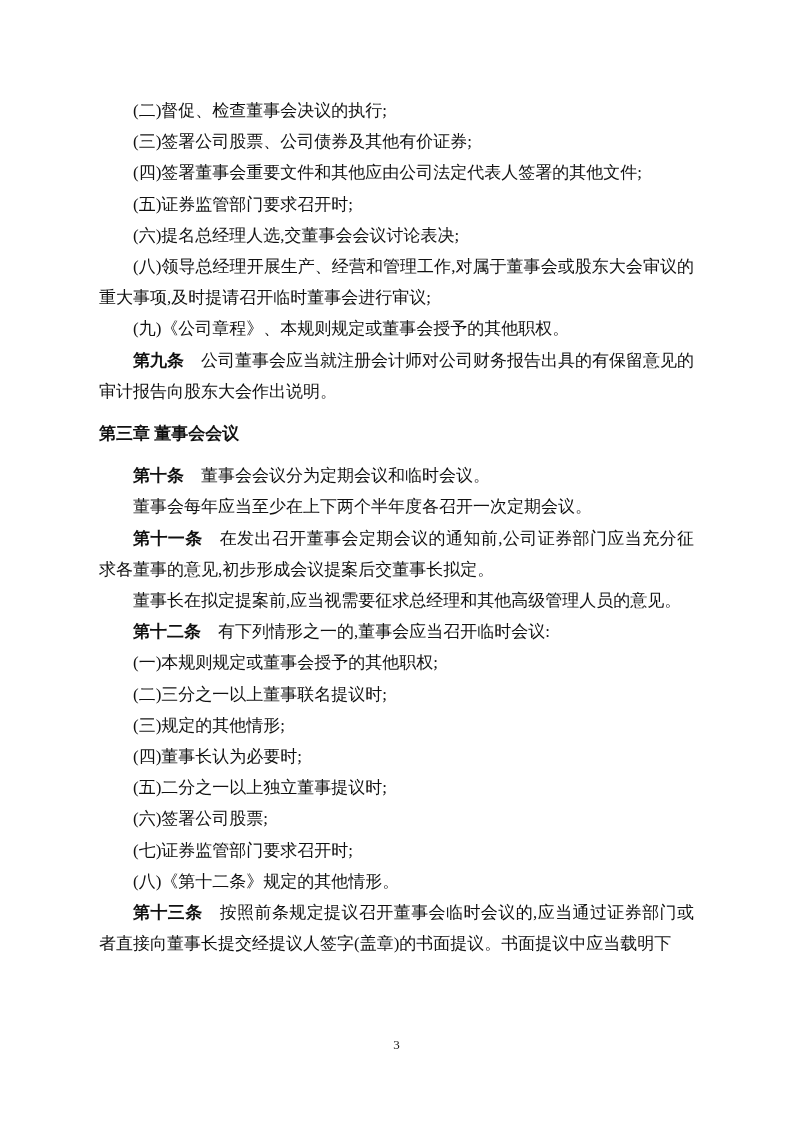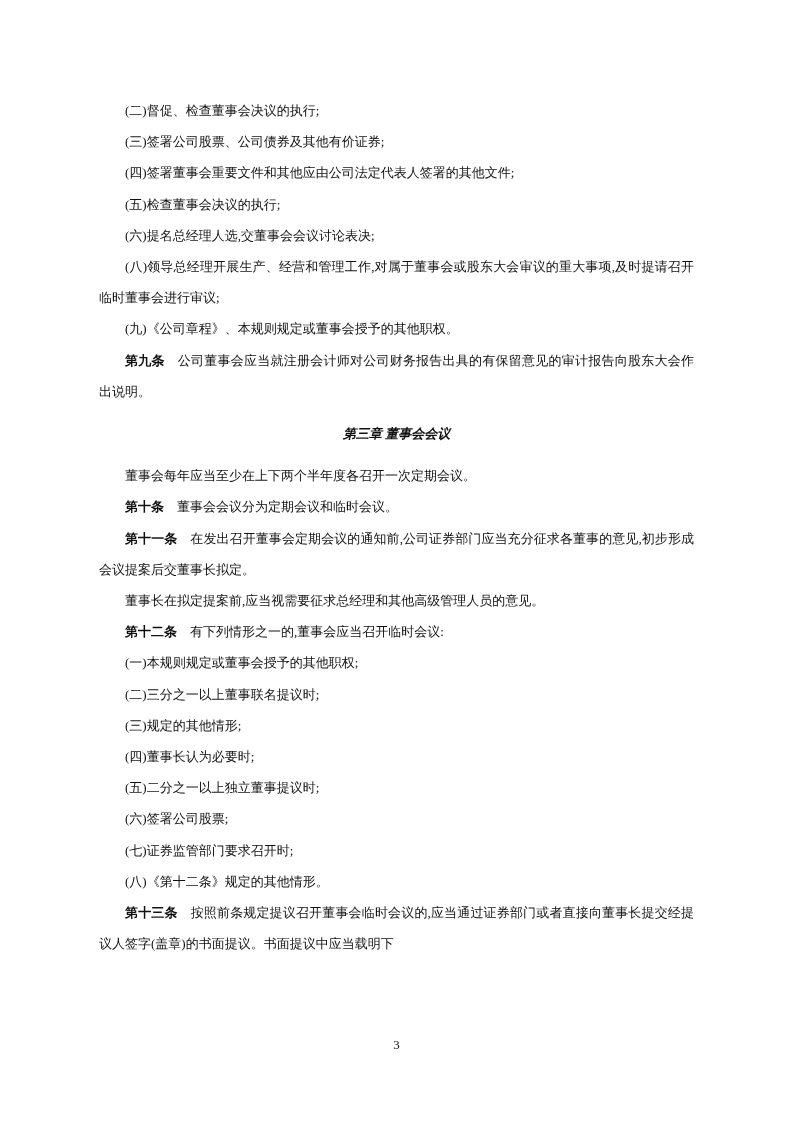--- a/index.html
+++ b/index.html
@@ -14,35 +14,33 @@
     background: #ffffff;
     overflow: hidden;
     font-family: "Liberation Serif", "DejaVu Serif", serif;
     color: #111111;
   }
   .content {
     position: absolute;
     left: 99px;
     top: 95px;
     width: 595px;
-    font-size: 13px;
+    font-size: 17px;
     line-height: 31.2px;
     text-align: justify;
     text-justify: inter-ideograph;
   }
   .para {
     margin: 0;
     text-indent: 2em;
   }
   .heading {
     margin: 11px 0;
-    text-align: center;
     text-indent: 0;
     font-weight: bold;
-    font-style: italic;
   }
   .label {
     font-weight: bold;
     margin-right: 1em;
   }
   .footer {
     position: absolute;
     left: 0;
     top: 1036px;
     width: 100%;
@@ -53,28 +51,28 @@
   }
 </style>
 </head>
 <body>
 
 <div class="page">
   <div class="content" id="doc-content">
       <div class="para">(二)督促、检查董事会决议的执行;</div>
       <div class="para">(三)签署公司股票、公司债券及其他有价证券;</div>
       <div class="para">(四)签署董事会重要文件和其他应由公司法定代表人签署的其他文件;</div>
-      <div class="para">(五)检查董事会决议的执行;</div>
+      <div class="para">(五)证券监管部门要求召开时;</div>
       <div class="para">(六)提名总经理人选,交董事会会议讨论表决;</div>
       <div class="para">(八)领导总经理开展生产、经营和管理工作,对属于董事会或股东大会审议的重大事项,及时提请召开临时董事会进行审议;</div>
       <div class="para">(九)《公司章程》、本规则规定或董事会授予的其他职权。</div>
       <div class="para"><span class="label">第九条</span>公司董事会应当就注册会计师对公司财务报告出具的有保留意见的审计报告向股东大会作出说明。</div>
       <div class="heading">第三章 董事会会议</div>
+      <div class="para"><span class="label">第十条</span>董事会会议分为定期会议和临时会议。</div>
       <div class="para">董事会每年应当至少在上下两个半年度各召开一次定期会议。</div>
-      <div class="para"><span class="label">第十条</span>董事会会议分为定期会议和临时会议。</div>
       <div class="para"><span class="label">第十一条</span>在发出召开董事会定期会议的通知前,公司证券部门应当充分征求各董事的意见,初步形成会议提案后交董事长拟定。</div>
       <div class="para">董事长在拟定提案前,应当视需要征求总经理和其他高级管理人员的意见。</div>
       <div class="para"><span class="label">第十二条</span>有下列情形之一的,董事会应当召开临时会议:</div>
       <div class="para">(一)本规则规定或董事会授予的其他职权;</div>
       <div class="para">(二)三分之一以上董事联名提议时;</div>
       <div class="para">(三)规定的其他情形;</div>
       <div class="para">(四)董事长认为必要时;</div>
       <div class="para">(五)二分之一以上独立董事提议时;</div>
       <div class="para">(六)签署公司股票;</div>
       <div class="para">(七)证券监管部门要求召开时;</div>

